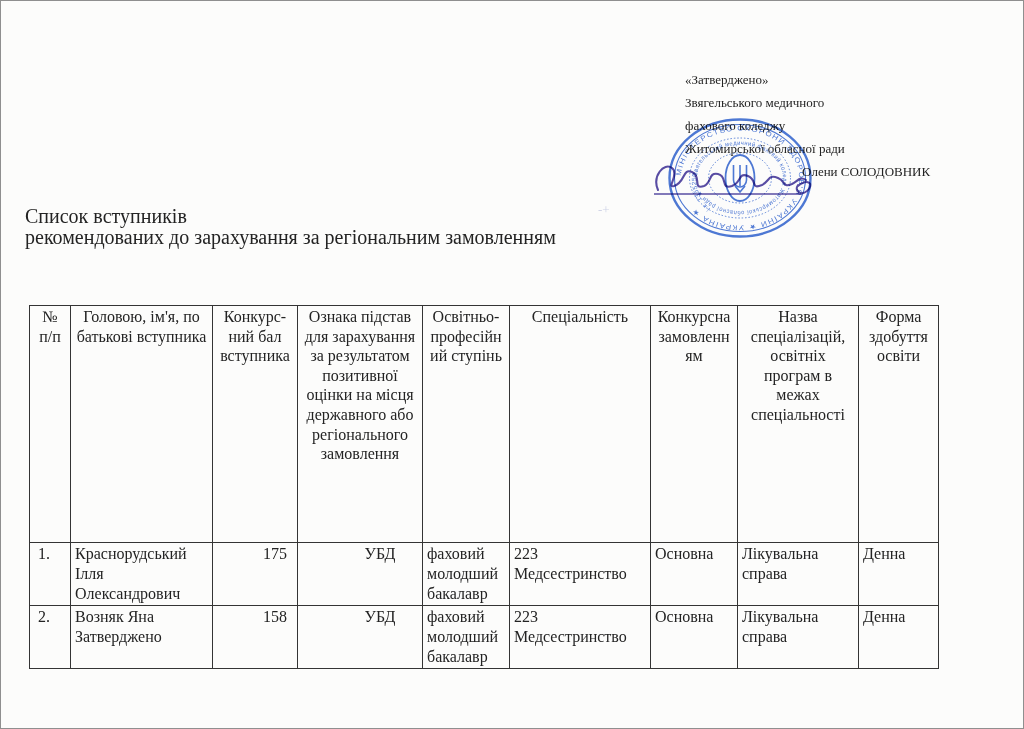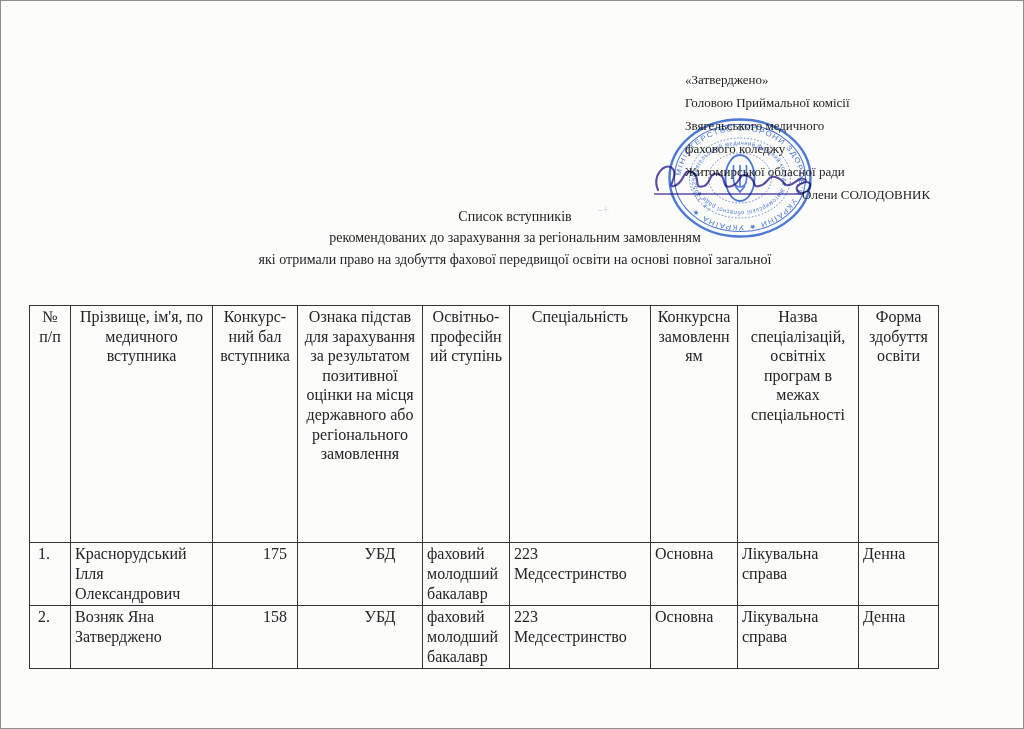--- a/index.html
+++ b/index.html
@@ -9,21 +9,21 @@
     font-family:"Liberation Serif","DejaVu Serif",serif;
     color:#232323;
   }
   .page-frame{position:absolute;inset:0;border:1px solid #8f8f8f;pointer-events:none;z-index:50;}
 
   
   .approval{position:absolute;left:685px;top:68px;font-size:13px;line-height:23px;white-space:nowrap;z-index:2;}
   .sig-gap{display:inline-block;width:117px;}
 
   
-  .title-block{position:absolute;left:25px;top:206px;width:980px;text-align:center;font-size:14px;line-height:21.4px;z-index:2;}
+  .title-block{position:absolute;left:25px;top:206px;width:980px;text-align:left;font-size:20px;line-height:21.4px;z-index:2;}
   .title-block div{white-space:nowrap;}
 
   
   table.doc-table{
     position:absolute;left:29px;top:305px;width:909px;
     border-collapse:collapse;table-layout:fixed;
     font-size:16px;z-index:2;
   }
   .doc-table th,.doc-table td{
     border:1.6px solid #343434;
@@ -46,21 +46,20 @@
 
   .speck{position:absolute;left:598px;top:202px;font-size:13px;color:#7a86c0;opacity:.35;z-index:1;}
 </style>
 </head>
 <body>
 
 <div class="page-frame"></div>
 
 <div class="approval">
   <div>«Затверджено»</div>
-  <div>Головою Приймальної комісії</div>
   <div>Звягельського медичного</div>
   <div>фахового коледжу</div>
   <div>Житомирської обласної ради</div>
   <div><span class="sig-gap"></span><span>Олени СОЛОДОВНИК</span></div>
 </div>
 
 <svg class="stamp-svg" width="148" height="124" viewBox="0 0 148 124">
   <g fill="none" stroke="#3a6ad3">
     <ellipse cx="74" cy="62" rx="70.5" ry="58.5" stroke-width="2.4"></ellipse>
     <ellipse cx="74" cy="62" rx="65.5" ry="53.5" stroke-width="1.1"></ellipse>
@@ -96,39 +95,38 @@
     <path stroke-width="2.1" stroke-linecap="round" d="M10,34 C4,20 16,6 24,12 C32,18 18,32 26,30 C38,26 34,12 44,16 C54,20 44,34 56,30 C64,27 60,16 70,18 C80,20 72,34 84,30 C94,26 90,16 100,20 C110,24 102,34 114,29 C122,25 120,18 130,22 C138,25 134,32 144,28 C150,25 152,20 158,24"></path>
     <path stroke-width="2" stroke-linecap="round" d="M150,30 C160,22 167,28 159,35 C153,40 146,35 150,29"></path>
   </g>
 </svg>
 
 <div class="speck">-+</div>
 
 <div class="title-block">
   <div>Список вступників</div>
   <div>рекомендованих до зарахування за регіональним замовленням</div>
-  <div>які отримали право на здобуття фахової передвищої освіти на основі повної загальної</div>
 </div>
 
 <table class="doc-table">
   <colgroup>
     <col style="width:41px">
       <col style="width:142px">
       <col style="width:85px">
     <col style="width:125px">
       <col style="width:87px">
       <col style="width:141px">
     <col style="width:87px">
       <col style="width:121px">
       <col style="width:80px">
   </colgroup>
   <tbody>
     <tr class="h-row">
       <th>№ п/п</th>
-      <th>Прізвище, ім'я, по медичного вступника</th>
+      <th>Головою, ім'я, по батькові вступника</th>
       <th>Конкурс-ний бал вступника</th>
       <th>Ознака підстав для зарахування за результатом позитивної оцінки на місця державного або регіонального замовлення</th>
       <th>Освітньо-професійний ступінь</th>
       <th>Спеціальність</th>
       <th>Конкурсна замовленням</th>
       <th>Назва спеціалізацій, освітніх програм в межах спеціальності</th>
       <th>Форма здобуття освіти</th>
     </tr>
     <tr class="d-row1">
       <td class="c-num">1.</td>

